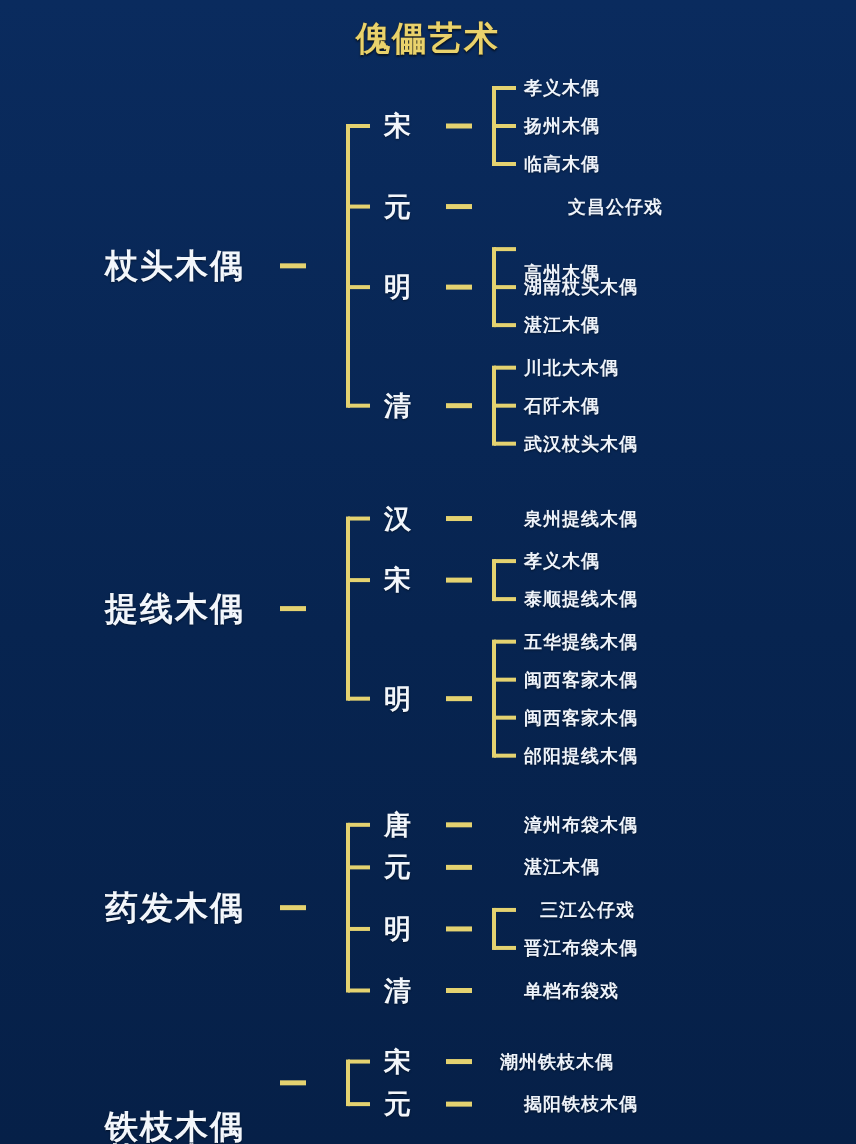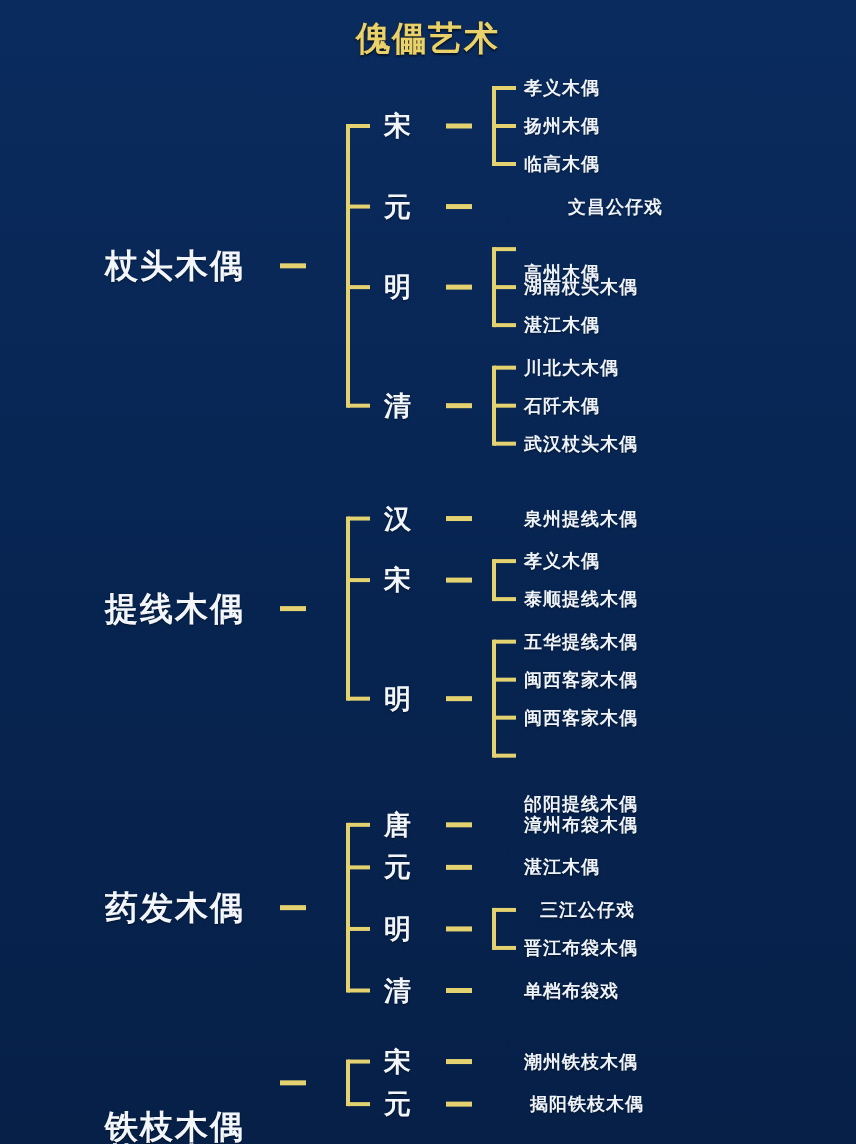--- a/index.html
+++ b/index.html
@@ -153,36 +153,36 @@
       <div class="dyn" style="left: 378px; top: 405.68px;">清</div>
       <div class="cat" style="left: 105px; top: 265.84px;">杖头木偶</div>
       <div class="leaf" style="left: 524px; top: 518.54px;">泉州提线木偶</div>
       <div class="dyn" style="left: 378px; top: 518.54px;">汉</div>
       <div class="leaf" style="left: 524px; top: 561.1px;">孝义木偶</div>
       <div class="leaf" style="left: 524px; top: 599.1px;">泰顺提线木偶</div>
       <div class="dyn" style="left: 378px; top: 580.1px;">宋</div>
       <div class="leaf" style="left: 524px; top: 641.66px;">五华提线木偶</div>
       <div class="leaf" style="left: 524px; top: 679.66px;">闽西客家木偶</div>
       <div class="leaf" style="left: 524px; top: 717.66px;">闽西客家木偶</div>
-      <div class="leaf" style="left: 524px; top: 755.66px; margin-top: 48px;">邰阳提线木偶</div>
+      <div class="leaf" style="left: 524px; top: 755.66px;">邰阳提线木偶</div>
       <div class="dyn" style="left: 378px; top: 698.66px;">明</div>
       <div class="cat" style="left: 105px; top: 608.6px;">提线木偶</div>
       <div class="leaf" style="left: 524px; top: 824.82px;">漳州布袋木偶</div>
       <div class="dyn" style="left: 378px; top: 824.82px;">唐</div>
       <div class="leaf" style="left: 524px; top: 867.38px;">湛江木偶</div>
       <div class="dyn" style="left: 378px; top: 867.38px;">元</div>
       <div class="leaf" style="left: 524px; top: 909.94px; margin-left: 16px;">三江公仔戏</div>
       <div class="leaf" style="left: 524px; top: 947.94px;">晋江布袋木偶</div>
       <div class="dyn" style="left: 378px; top: 928.94px;">明</div>
       <div class="leaf" style="left: 524px; top: 990.5px;">单档布袋戏</div>
       <div class="dyn" style="left: 378px; top: 990.5px;">清</div>
       <div class="cat" style="left: 105px; top: 907.66px;">药发木偶</div>
-      <div class="leaf" style="left: 524px; top: 1061.56px;">潮州铁枝木偶</div>
+      <div class="leaf" style="left: 500px; top: 1061.56px;">潮州铁枝木偶</div>
       <div class="dyn" style="left: 378px; top: 1061.56px;">宋</div>
-      <div class="leaf" style="left: 524px; top: 1104.12px; margin-left: 6px;">揭阳铁枝木偶</div>
+      <div class="leaf" style="left: 524px; top: 1104.12px;">揭阳铁枝木偶</div>
       <div class="dyn" style="left: 378px; top: 1104.12px;">元</div>
       <div class="cat" style="left: 105px; top: 1127px;">铁枝木偶</div>
       <div class="leaf" style="left: 524px; top: 1159.98px;">泰顺药发木偶戏</div>
       <div class="dyn" style="left: 378px; top: 1159.98px;">清</div>
       <div class="cat" style="left: 105px; top: 1159.98px;">药发木偶</div>
     </div>
 
 </div>
 
 </body></html>

